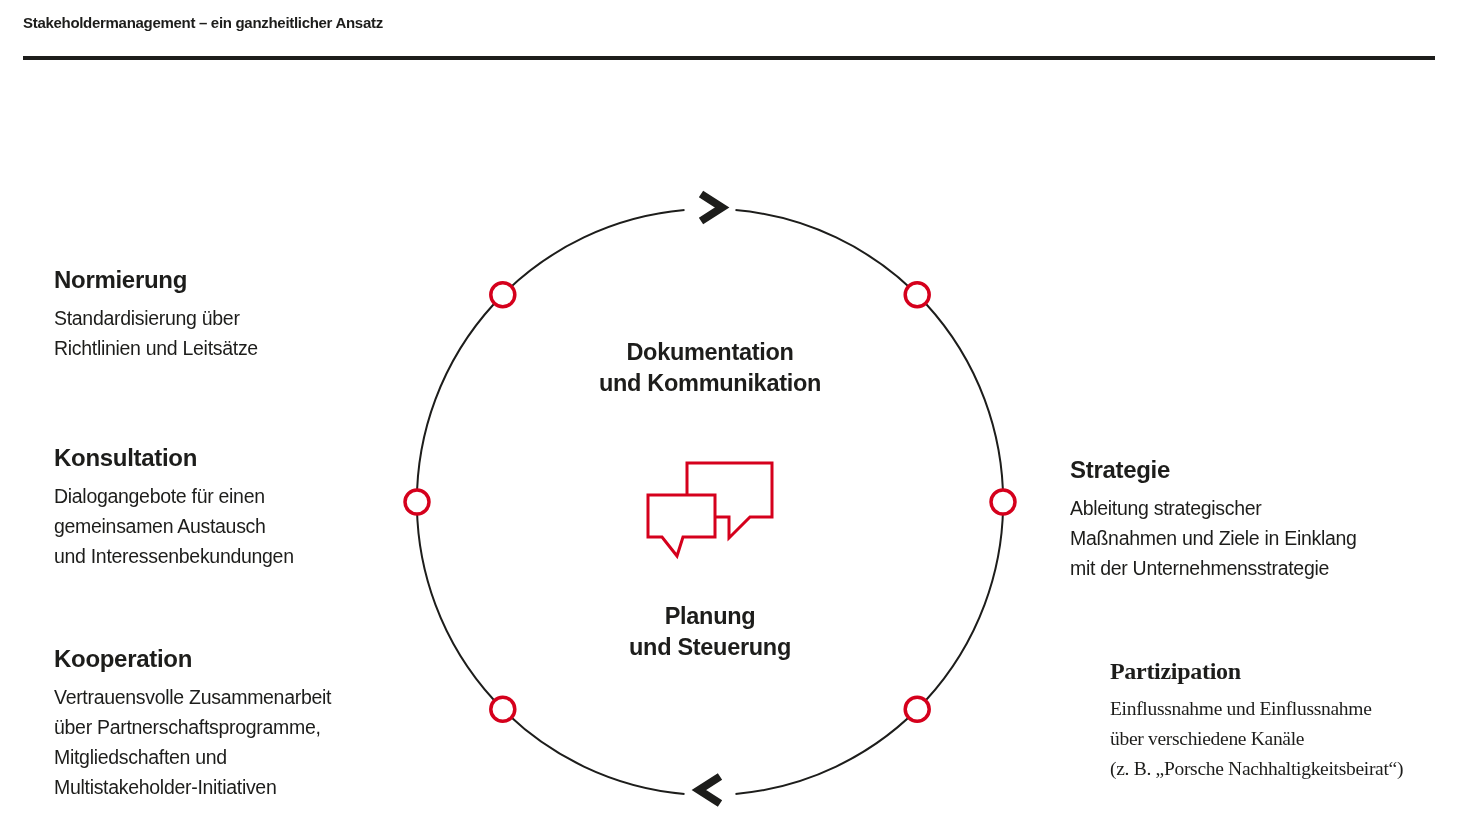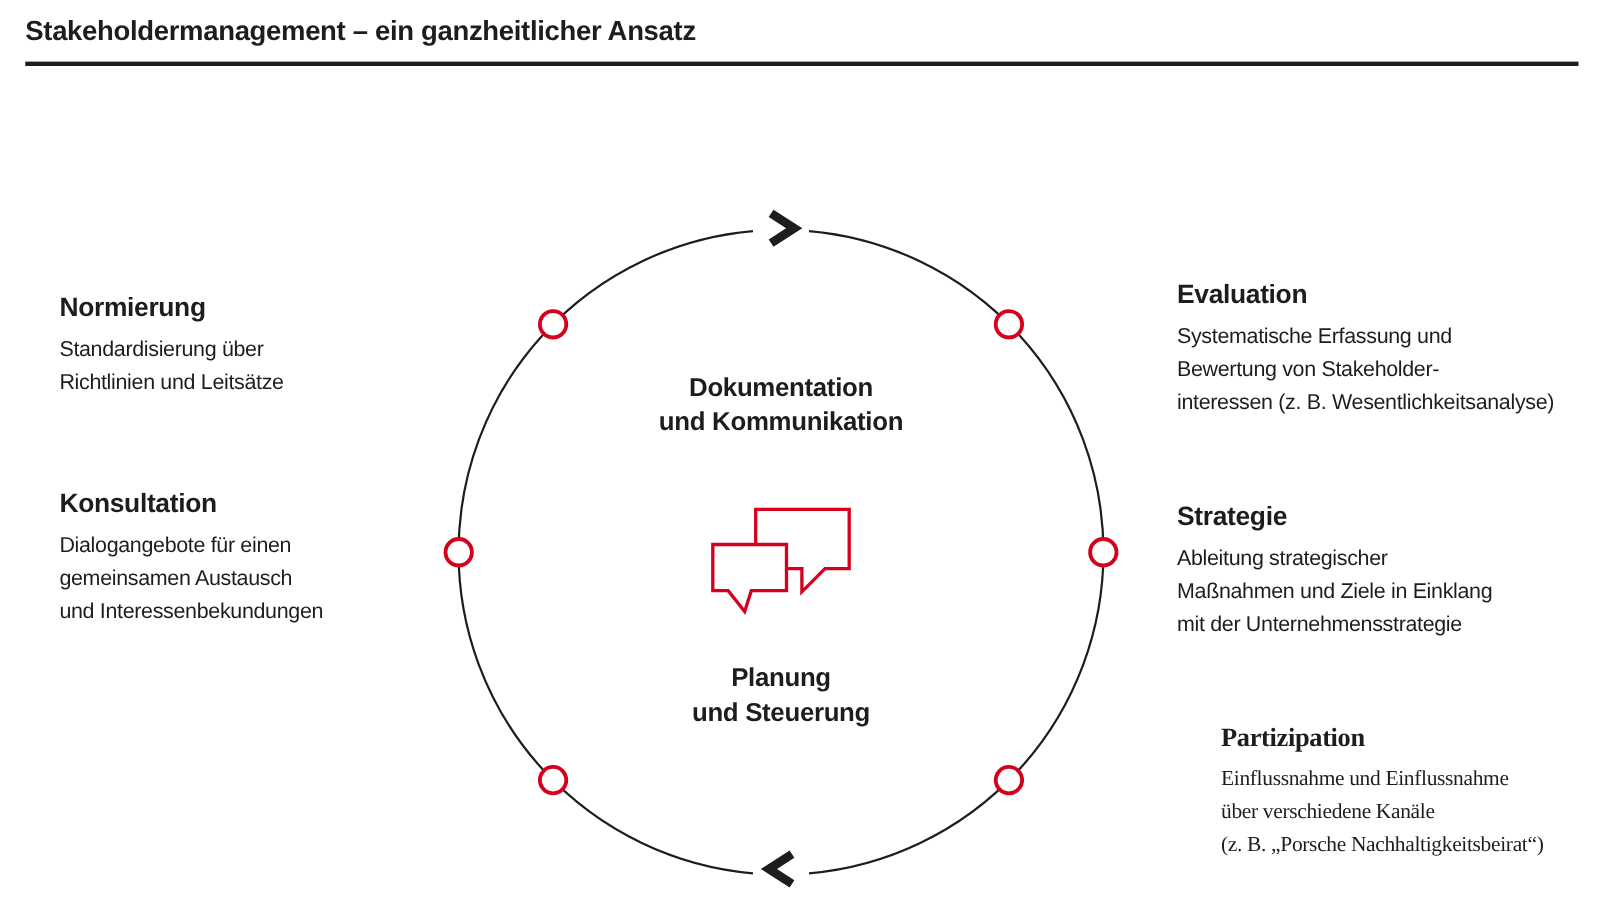--- a/index.html
+++ b/index.html
@@ -8,21 +8,21 @@
     --bg:#ffffff;
   }
   html,body{margin:0;padding:0;background:#fff;}
   .page{
     position:relative;width:1458px;height:833px;background:var(--bg);
     font-family:"Liberation Sans","DejaVu Sans",sans-serif;color:var(--black);
     overflow:hidden;
   }
   .figure-title{
     position:absolute;left:23px;top:14px;margin:0;
-    font-size:25px;font-weight:700;letter-spacing:-0.3px;
+    font-size:15px;font-weight:700;letter-spacing:-0.3px;
   }
   .rule{
     position:absolute;left:23px;top:56px;width:1412px;height:4px;
     background:var(--black);
   }
   .diagram{position:absolute;left:0;top:0;width:1458px;height:833px;}
   .arc{fill:none;stroke:var(--black);stroke-width:2;}
   .chev{fill:none;stroke:var(--black);stroke-width:8;stroke-linejoin:miter;}
   .node{fill:#fff;stroke:var(--red);stroke-width:3.5;}
   .bubble{fill:#fff;stroke:var(--red);stroke-width:3;stroke-linejoin:miter;}
@@ -82,27 +82,28 @@
     <h3>Normierung</h3>
     <span class="line">Standardisierung über</span>
     <span class="line">Richtlinien und Leitsätze</span>
   </div>
   <div class="info-block" style="left:54px;top:444px;">
     <h3>Konsultation</h3>
     <span class="line">Dialogangebote für einen</span>
     <span class="line">gemeinsamen Austausch</span>
     <span class="line">und Interessenbekundungen</span>
   </div>
+  <div class="info-block" style="left:54px;top:645px;">
+    <h3>Kooperation</h3>
+    <span class="line">Vertrauensvolle Zusammenarbeit</span>
+    <span class="line">über Partnerschaftsprogramme,</span>
+    <span class="line">Mitgliedschaften und</span>
+    <span class="line">Multistakeholder-Initiativen</span>
+  </div>
 
-  <div class="info-block" style="left:1070px;top:254px;">
-    <h3>Evaluation</h3>
-    <span class="line">Systematische Erfassung und</span>
-    <span class="line">Bewertung von Stakeholder-</span>
-    <span class="line">interessen (z. B. Wesentlichkeitsanalyse)</span>
-  </div>
   <div class="info-block" style="left:1070px;top:456px;">
     <h3>Strategie</h3>
     <span class="line">Ableitung strategischer</span>
     <span class="line">Maßnahmen und Ziele in Einklang</span>
     <span class="line">mit der Unternehmensstrategie</span>
   </div>
   <div class="info-block" style="left:1110px;top:658px;font-family:Liberation Serif, serif;">
     <h3>Partizipation</h3>
     <span class="line">Einflussnahme und Einflussnahme</span>
     <span class="line">über verschiedene Kanäle</span>

